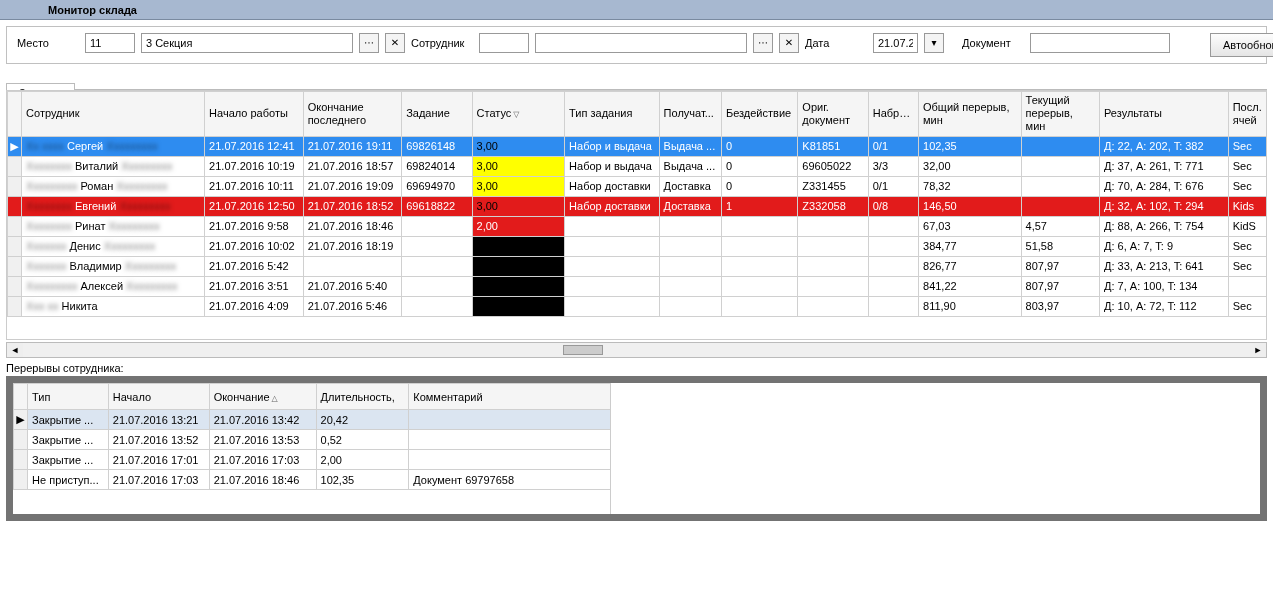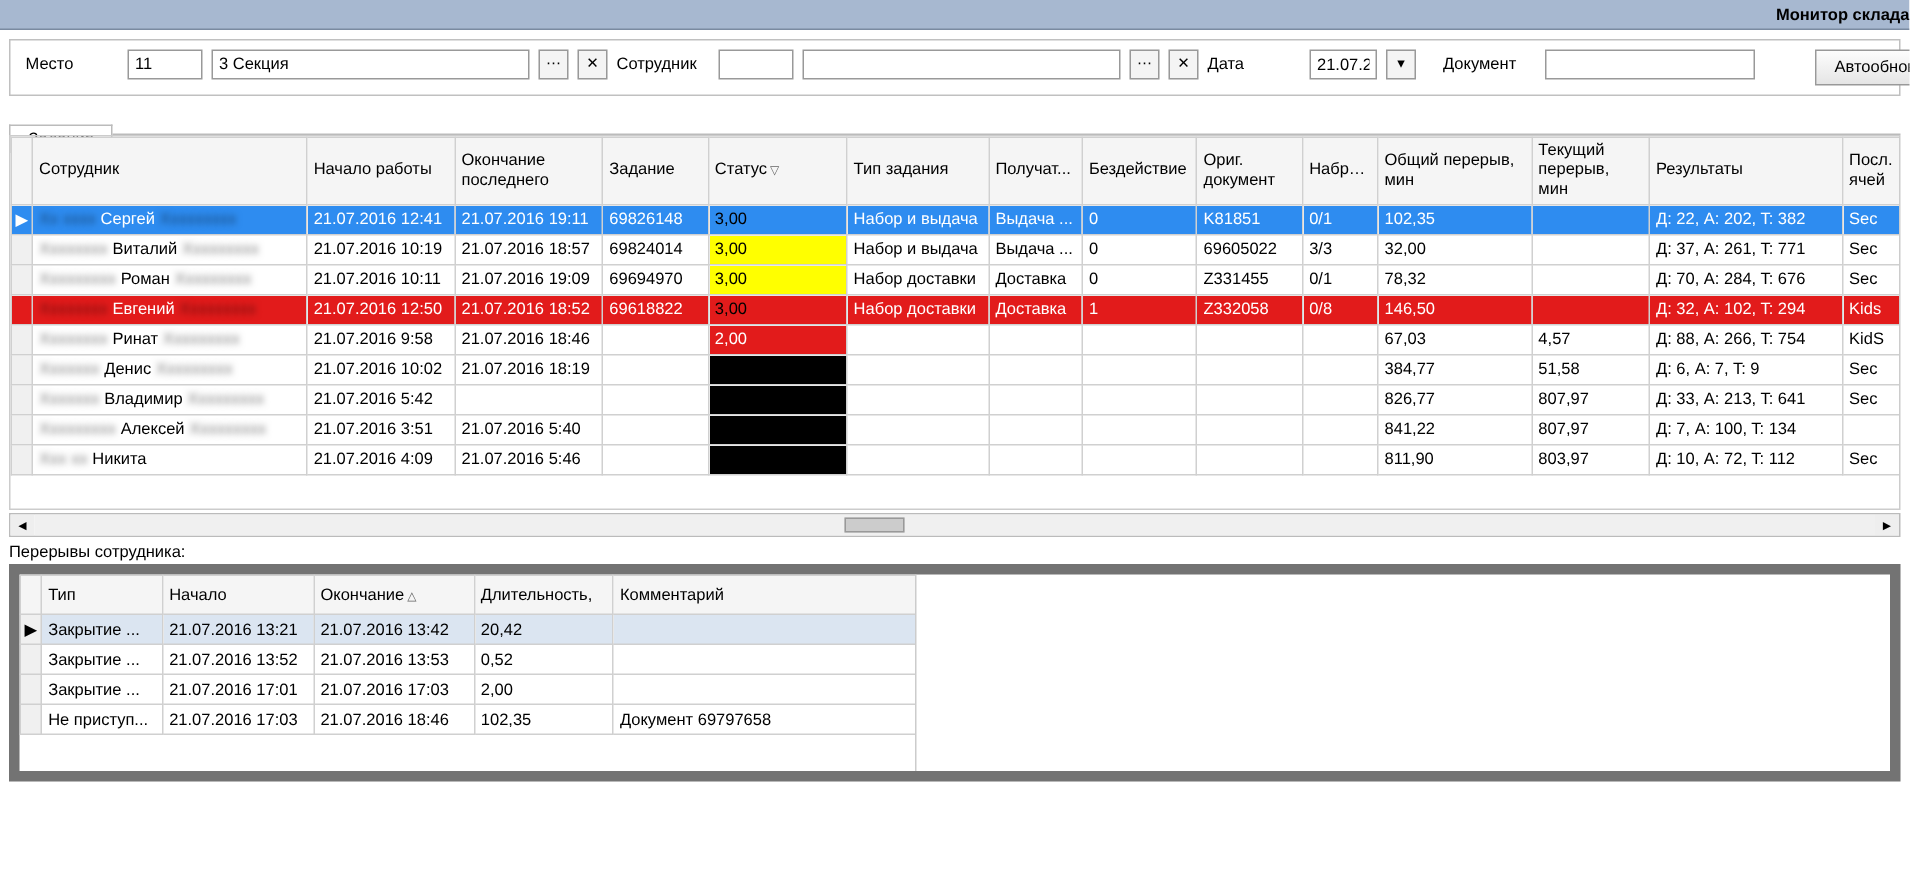--- a/index.html
+++ b/index.html
@@ -10,21 +10,21 @@
     background: #fff;
     width: 1273px;
     height: 597px;
     overflow: hidden;
     color: #000;
   }
   .titlebar {
     background: #a7b8d0;
     height: 20px;
     line-height: 20px;
-    text-align: right;
+    text-align: left;
     font-weight: bold;
     border-bottom: 1px solid #7a8aa0;
     padding-left: 48px;
   }
   .top-panel {
     border: 1px solid #c0c0c0;
     margin: 6px;
     padding: 6px 10px;
     display: flex;
     gap: 40px;

